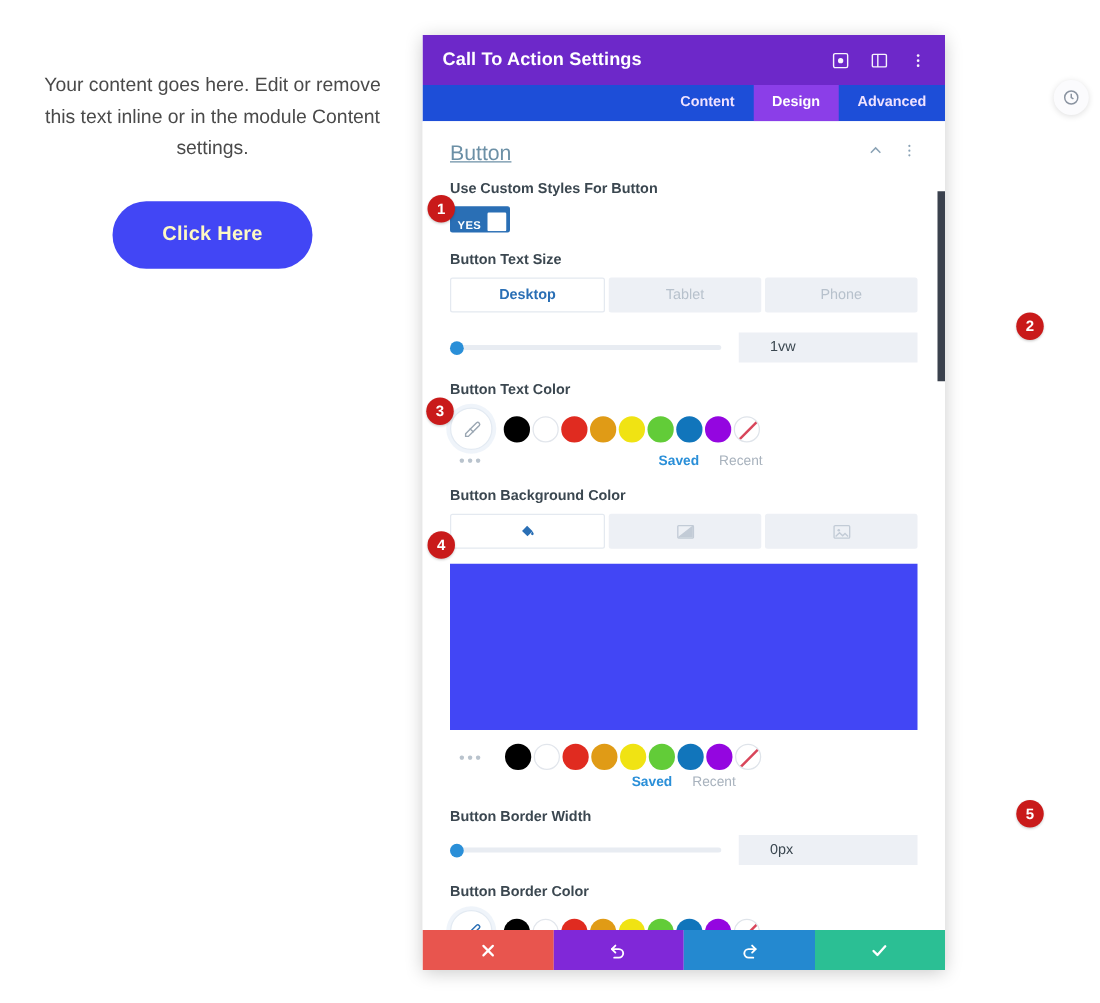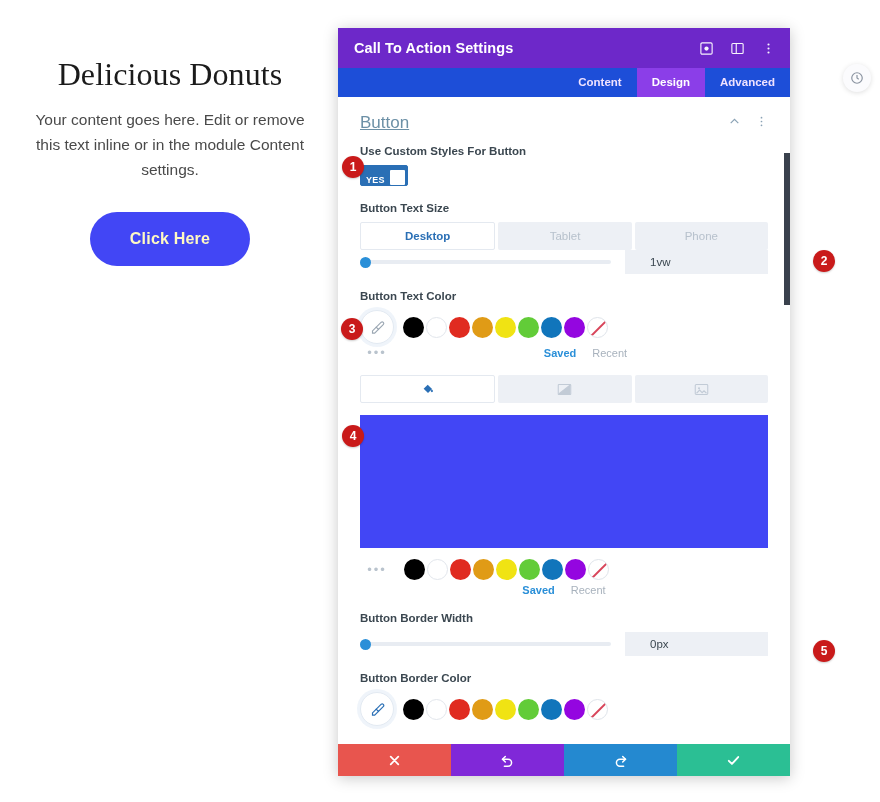--- a/index.html
+++ b/index.html
@@ -46,21 +46,21 @@
     padding: 18px 40px;
     border-radius: 40px;
     border:none;
     cursor:pointer;
     letter-spacing:.2px;
   }
 
   
   #modal {
     position:absolute; left:338px; top:28px;
-    width: 452px; height: 748px;
+    width: 418px; height: 748px;
     background:#fff;
     box-shadow: 0 2px 14px rgba(0,0,0,.22);
     display:flex; flex-direction:column;
     overflow:hidden;
   }
   .modal-header {
     background:#6d28c9;
     height: 40px;
     display:flex; align-items:center;
     padding: 0 14px 0 16px;
@@ -106,21 +106,21 @@
   
   .toggle {
     width:48px; height:21px; border:1px solid #2a6fb5;
     background:#2a6fb5; border-radius:2px; display:flex; align-items:flex-end;
     cursor:pointer; overflow:hidden;
   }
   .toggle-txt { color:#fff; font-size:9px; font-weight:700; padding:0 5px; letter-spacing:.3px;}
   .toggle-knob { flex:1; background:#fff; height:15px; margin-right:2px; border-radius:1px; }
 
   
-  .devtabs { display:flex; gap:3px; }
+  .devtabs { display:flex; gap:3px; margin-bottom:16px; }
   .devtab {
     flex:1; height:28px; line-height:28px; text-align:center;
     font-size:11.5px; background:#edf0f5; color:#b7c1cc; cursor:pointer;
     border-radius:2px;
   }
   .devtab.active { background:#fff; color:#2a6fb5; font-weight:700; border:1px solid #e4e9f0; line-height:26px;}
 
   
   .slider-row { display:flex; align-items:center; gap:14px; }
   .slider { flex:1; position:relative; height:14px; display:flex; align-items:center; }
@@ -221,21 +221,20 @@
   #badge2 { left:813px; top:250px; }
   #badge3 { left:341px; top:318px; }
   #badge4 { left:342px; top:425px; }
   #badge5 { left:813px; top:640px; }
 </style>
 </head>
 <body>
 
 <div id="preview">
   <div id="preview-inner">
-    <h1 class="pv-title">Delicious Donuts</h1>
     <p class="pv-body">Your content goes here. Edit or remove this text inline or in the module Content settings.</p>
     <div class="pv-btn-wrap">
       <button class="pv-btn">Click Here</button>
     </div>
   </div>
 </div>
 
 <div class="history-circle">
   <svg width="14" height="14" viewBox="0 0 24 24" fill="none" stroke="#8a93a0" stroke-width="2">
     <circle cx="12" cy="12" r="9"></circle>
@@ -341,20 +340,21 @@
         <div style="display:flex;align-items:center;margin-top:2px;">
           <span class="dots-more" style="width:34px;text-align:center;margin-right:9px;">•••</span>
           <div class="saved-recent" style="flex:1;margin-top:0;">
             <span class="sr-saved">Saved</span>
             <span class="sr-recent">Recent</span>
           </div>
         </div>
       </div>
 
       <div class="field">
+        <div class="field-label">Button Background Color</div>
         <div class="bgtabs">
           <div class="bgtab active">
             <svg width="14" height="14" viewBox="0 0 24 24" fill="none" stroke="#2a6fb5" stroke-width="1.8">
               <path d="M4.5 11.5l7-7 7.5 7.5-7 7z" fill="#2a6fb5" stroke="none"></path>
               <path d="M20.5 15.5c0 1.1-.8 2-1.8 2s-1.8-.9-1.8-2 1.8-3.2 1.8-3.2 1.8 2.1 1.8 3.2z" fill="#2a6fb5" stroke="none"></path>
             </svg>
           </div>
           <div class="bgtab">
             <svg width="15" height="13" viewBox="0 0 24 20" fill="none" stroke="#c2cbd6" stroke-width="1.7">
               <rect x="2" y="2" width="20" height="16" rx="1"></rect>

